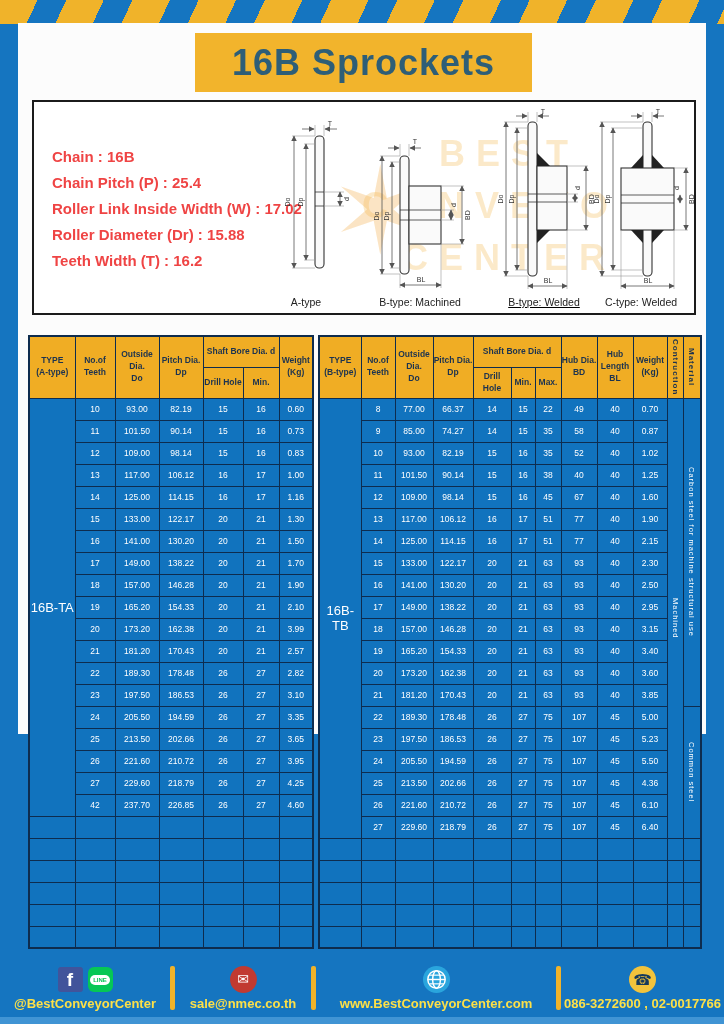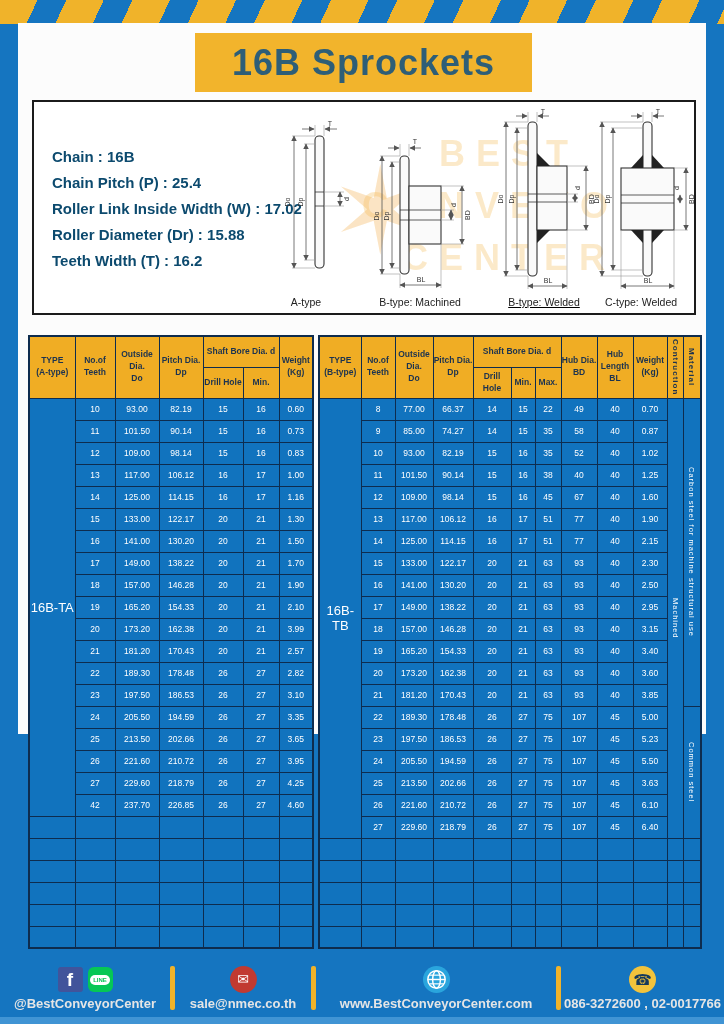--- a/index.html
+++ b/index.html
@@ -34,21 +34,21 @@
     position:absolute; left:290px; top:26px; width:370px; text-align:center;
     color:#f5b94e; opacity:.30; font-weight:800; font-size:36px;
     letter-spacing:11px; line-height:52px; z-index:0; pointer-events:none;
   }
   .wm-star {
     position:absolute; left:296px; top:40px; font-size:120px; color:#f2a93e;
     opacity:.30; z-index:0; pointer-events:none;
   }
   .spec-list {
     position:absolute; left:18px; top:42px; z-index:1;
-    color:#0c4a6e; font-size:15px; font-weight:bold; line-height:26px;
+    color:#ef4444; font-size:15px; font-weight:bold; line-height:26px;
   }
   .diag {
     position:absolute; bottom:5px; display:flex; flex-direction:column;
     align-items:center; z-index:1;
   }
   #diagA  { left:222px; width:100px;gap:16px; }
   #diagBm { left:332px; width:108px; }
   #diagBw { left:456px; width:108px;text-decoration:underline; }
   #diagCw { left:552px; width:110px; }
   .diag-caption { margin-top:2px; font-size:10.5px; color:#222; white-space:nowrap; }
@@ -73,21 +73,21 @@
   .type-cell { font-size:13px;text-align:center; }
   .vert { writing-mode:vertical-rl; letter-spacing:1px; }
   td.vert { font-size:7.5px; }
   th.vert { font-size:8px; }
   
   .footer { position:absolute; left:0; top:960px; width:724px; height:56px;
             display:flex; align-items:center; }
   .f-item { display:flex; flex-direction:column; align-items:center; justify-content:center; }
   .f-i1 { flex:0 0 170px; } .f-i2 { flex:0 0 136px; } .f-i3 { flex:0 0 240px;justify-content:flex-end; } .f-i4 { flex:1; }
   .f-sep { width:5px; height:44px; background:#f0b32a; border-radius:2px; }
-  .f-label { color:#e5e5e5; font-size:13px; font-weight:bold; margin-top:2px; white-space:nowrap; }
+  .f-label { color:#fde047; font-size:13px; font-weight:bold; margin-top:2px; white-space:nowrap; }
   .icon-row { display:flex; gap:5px; align-items:center; height:28px; }
   .fb-icon { width:25px; height:25px; background:#41549b; border-radius:3px; color:#fff;
              font-weight:bold; font-size:19px; text-align:center; line-height:25px; }
   .line-icon { width:25px; height:25px; background:#06c755; border-radius:6px;
                display:flex; align-items:center; justify-content:center; }
   .line-bubble { background:#fff; border-radius:6px; padding:2px 3px; color:#06c755;
                  font-size:6px; font-weight:bold; }
   .mail-icon { width:27px; height:27px; background:#c13a31; border-radius:50%; color:#fff;
                font-size:14px; text-align:center; line-height:27px; }
   .globe-icon { width:29px; height:29px; }
@@ -747,21 +747,21 @@
           </tr>
           <tr>
             <td>25</td>
             <td>213.50</td>
             <td>202.66</td>
             <td>26</td>
             <td>27</td>
             <td>75</td>
             <td>107</td>
             <td>45</td>
-            <td>3.63</td>
+            <td>4.36</td>
           </tr>
           <tr>
             <td>26</td>
             <td>221.60</td>
             <td>210.72</td>
             <td>26</td>
             <td>27</td>
             <td>75</td>
             <td>107</td>
             <td>45</td>

